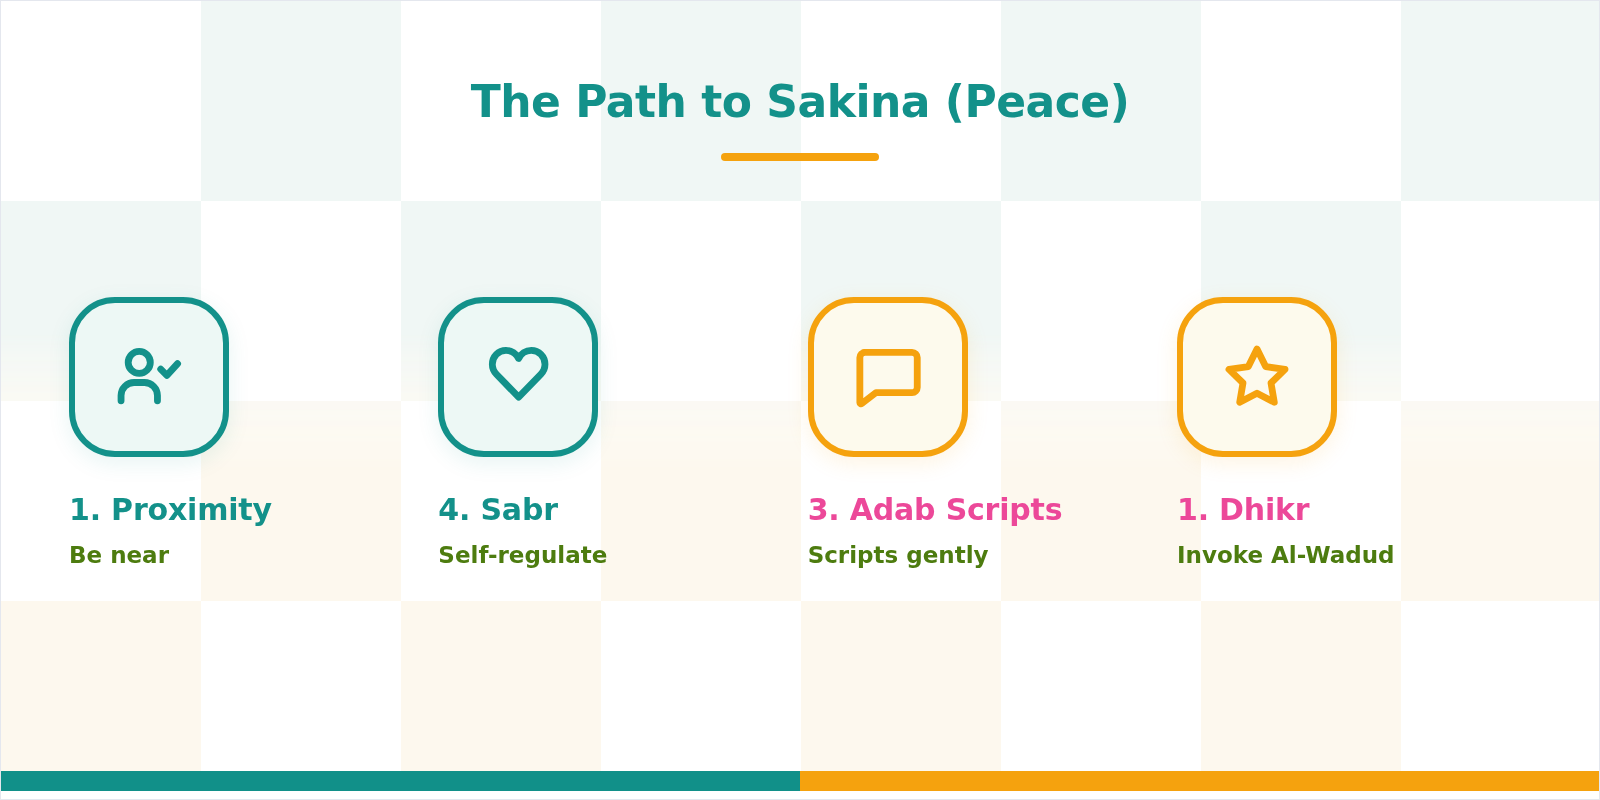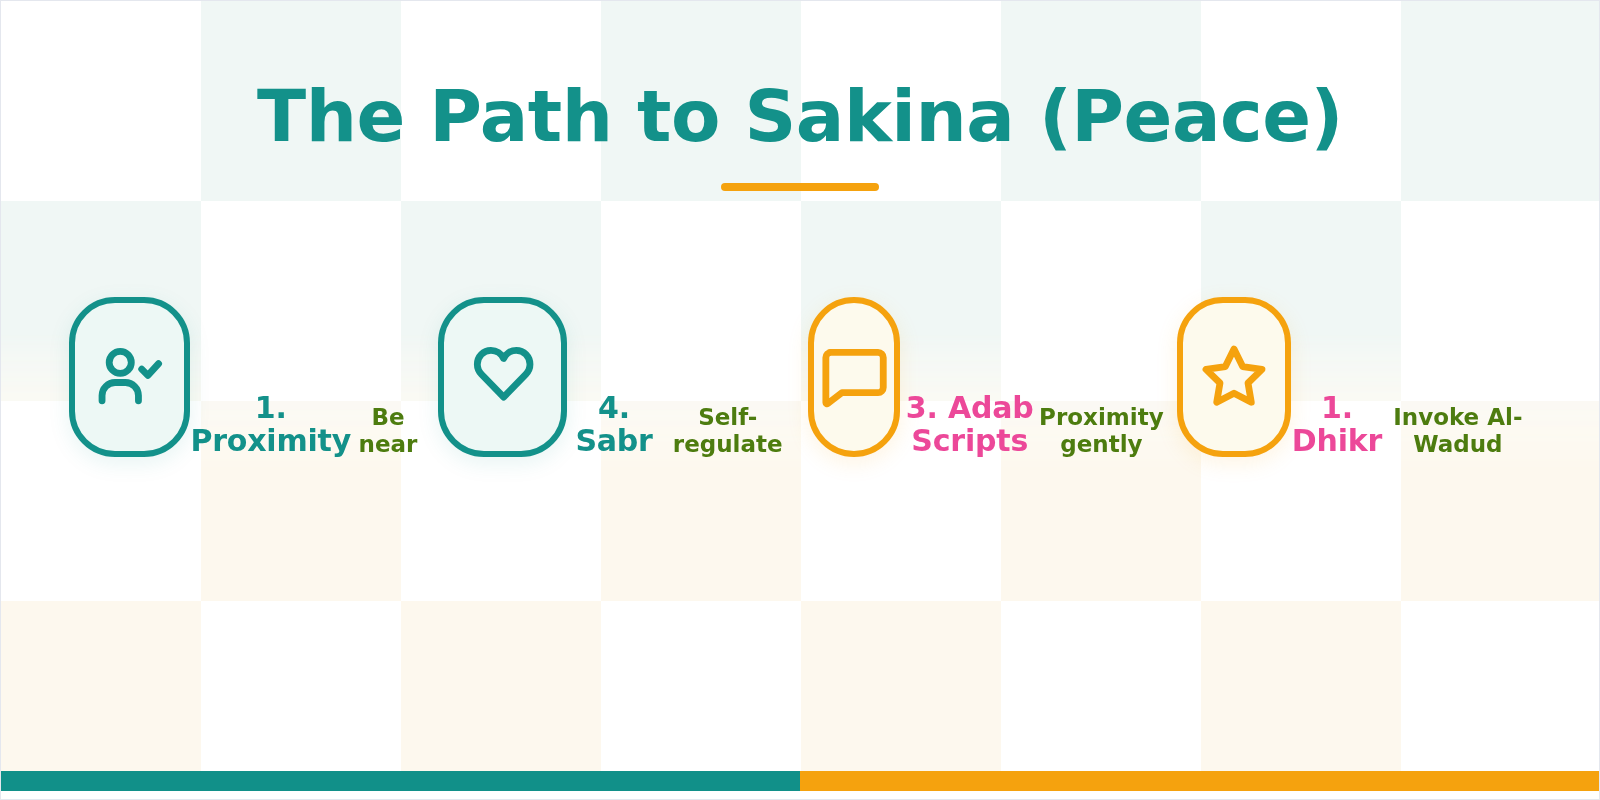--- a/index.html
+++ b/index.html
@@ -60,21 +60,21 @@
 
   .title-block {
     position: absolute;
     top: 78px;
     left: 0;
     width: 100%;
     text-align: center;
   }
   .slide-title {
     margin: 0;
-    font-size: 72px;
+    font-size: 44px;
     font-weight: 700;
     line-height: 1.05;
     letter-spacing: -0.5px;
     color: #13918A;
     font-family: "DejaVu Sans", "Liberation Sans", sans-serif;
   }
   .title-rule {
     margin: 28px auto 0 auto;
     width: 158px;
     height: 8px;
@@ -88,22 +88,22 @@
     top: 296px;
     left: 68px;
     width: 1464px;
     display: flex;
     justify-content: space-between;
     align-items: flex-start;
   }
   .step {
     width: 356px;
     display: flex;
-    flex-direction: row;
-    align-items: flex-end;
+    flex-direction: column;
+    align-items: flex-start;
   }
 
   .icon-card {
     width: 160px;
     height: 160px;
     border-radius: 46px;
     border: 6px solid #13918A;
     background: #edf8f5;
     box-sizing: border-box;
     display: flex;
@@ -217,21 +217,21 @@
 
       <div class="step">
         <div class="icon-card warm">
           <span>
             <svg viewBox="0 0 24 24" fill="none" stroke="#F5A20E" stroke-width="2.1" stroke-linecap="round" stroke-linejoin="round">
               <path d="M4.6 4.4h14.8a1.6 1.6 0 0 1 1.6 1.6v9.2a1.6 1.6 0 0 1-1.6 1.6H8.3l-4.4 3.4a.35.35 0 0 1-.56-.28V6a1.6 1.6 0 0 1 1.6-1.6z"></path>
             </svg>
           </span>
         </div>
         <div class="step-title warm">3. Adab Scripts</div>
-        <div class="step-sub">Proximity gently</div>
+        <div class="step-sub">Scripts gently</div>
       </div>
 
       <div class="step">
         <div class="icon-card warm">
           <span>
             <svg viewBox="0 0 24 24" fill="none" stroke="#F5A20E" stroke-width="2.1" stroke-linecap="round" stroke-linejoin="round">
               <path d="M12 3.4l2.66 5.39 5.95.87-4.3 4.19 1.01 5.92L12 17.0l-5.32 2.77 1.01-5.92-4.3-4.19 5.95-.87z"></path>
             </svg>
           </span>
         </div>

